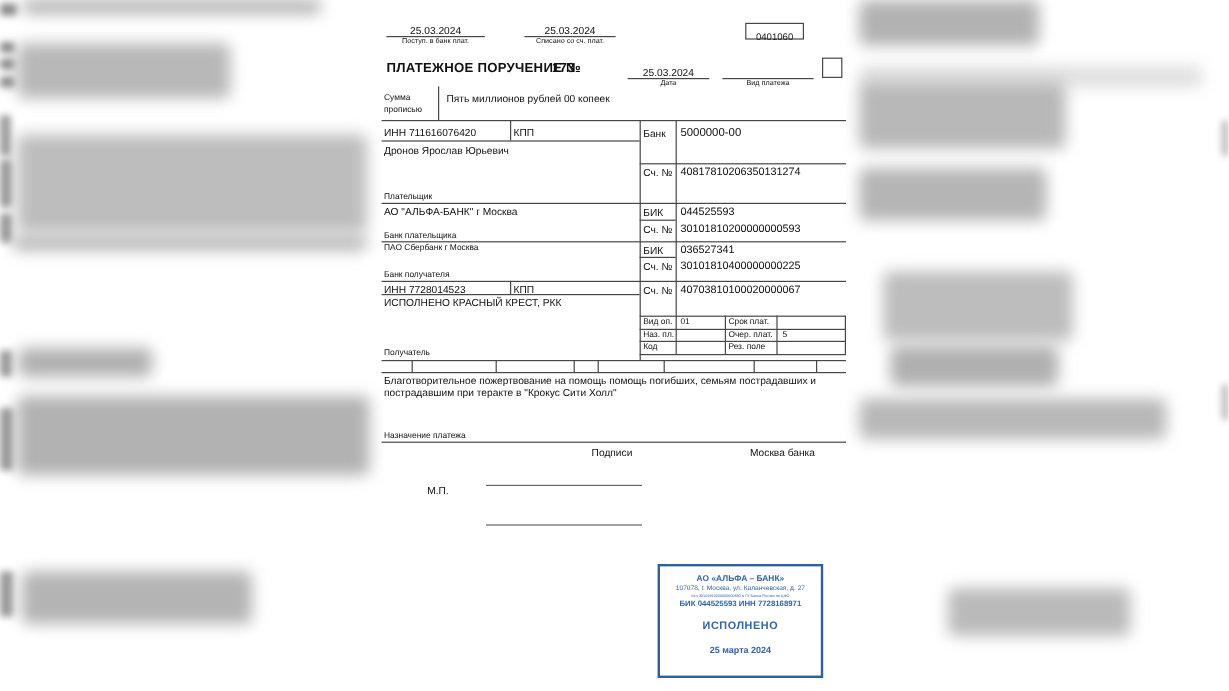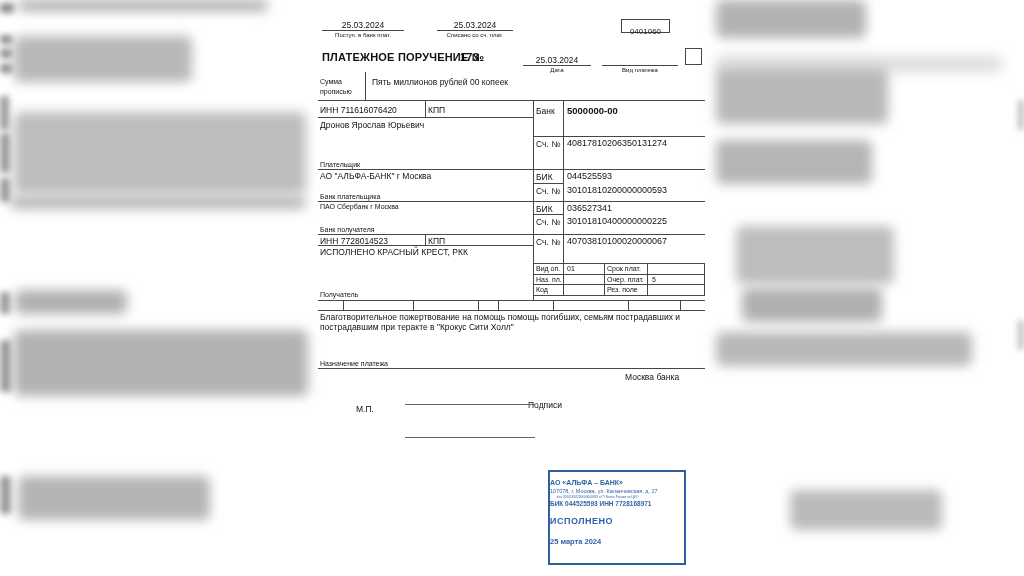--- a/index.html
+++ b/index.html
@@ -7,30 +7,30 @@
         font-family:"Liberation Sans",sans-serif;color:#1a1a1a;}
   
   .blob{position:absolute;filter:blur(6px);border-radius:6px;}
   .edge{position:absolute;filter:blur(3px);border-radius:2px;}
   
   .t{position:absolute;white-space:nowrap;color:#111;}
   .lbl{font-size:7px;}
   .lbl6{font-size:6px;}
   .val{font-size:8.5px;}
   .val9{font-size:9px;}
-  .big{font-size:9.5px;font-weight:bold;}
+  .big{font-size:9.5px;font-weight:normal;}
   .wrap{white-space:normal;line-height:9.5px;}
   .hl{position:absolute;height:1px;background:#474747;}
   .vl{position:absolute;width:1px;background:#474747;}
   .box{position:absolute;border:1px solid #474747;background:#fff;}
   .center{text-align:center;}
   .title{font-size:11px;font-weight:bold;letter-spacing:0.2px;}
   
   #stamp{position:absolute;left:548px;top:470px;width:138px;height:95px;
-         border:2px solid #2e5f9e;color:#3263a8;text-align:left;box-sizing:border-box;}
+         border:2px solid #2e5f9e;color:#3263a8;text-align:center;box-sizing:border-box;}
   #stamp .s1{font-size:7px;font-weight:bold;margin-top:7px;}
   #stamp .s2{font-size:5.5px;margin-top:2px;}
   #stamp .s3{font-size:3.5px;margin-top:1px;transform:scale(0.9);}
   #stamp .s4{font-size:6.5px;font-weight:bold;margin-top:1px;}
   #stamp .s5{font-size:9px;font-weight:bold;margin-top:9px;letter-spacing:0.5px;}
   #stamp .s6{font-size:7.5px;margin-top:11px;font-weight:bold;}
 </style>
 </head>
 <body>
 
@@ -167,21 +167,21 @@
     <span class="t lbl" style="left:536px;top:276px;">Наз. пл.</span>
     <span class="t lbl" style="left:607px;top:276px;">Очер. плат.</span>
     <span class="t lbl" style="left:652px;top:276px;">5</span>
     <span class="t lbl" style="left:536px;top:286px;">Код</span>
     <span class="t lbl" style="left:607px;top:286px;">Рез. поле</span>
 
     <span class="t val wrap" style="left:320px;top:313px;width:386px;">Благотворительное пожертвование на помощь помощь погибших, семьям пострадавших и пострадавшим при теракте в "Крокус Сити Холл"</span>
     <span class="t lbl" style="left:320px;top:360px;">Назначение платежа</span>
     <div class="hl" style="left:318px;top:368px;width:387px;"></div>
 
-    <span class="t val" style="left:528px;top:372px;margin-top:28px;">Подписи</span>
+    <span class="t val" style="left:493px;top:372px;">Подписи</span>
     <span class="t val" style="left:625px;top:372px;">Москва банка</span>
     <span class="t val" style="left:356px;top:404px;">М.П.</span>
     <div class="hl" style="left:405px;top:404px;width:130px;background:#666;"></div>
     <div class="hl" style="left:405px;top:437px;width:130px;background:#666;"></div>
 
     <div id="stamp">
       <div class="s1">АО «АЛЬФА – БАНК»</div>
       <div class="s2">107078, г. Москва, ул. Каланчевская, д. 27</div>
       <div class="s3">к/сч 30101810200000000593 в ГУ Банка России по ЦФО</div>
       <div class="s4">БИК 044525593 ИНН 7728168971</div>

